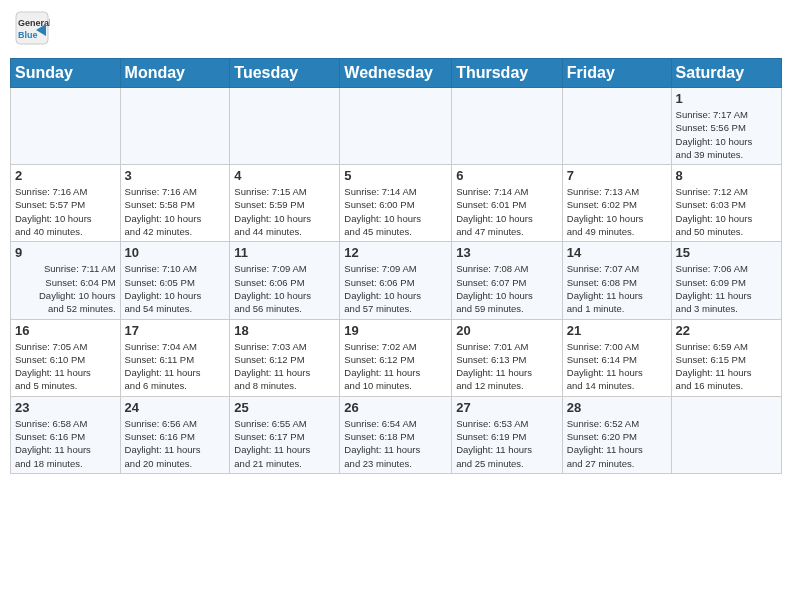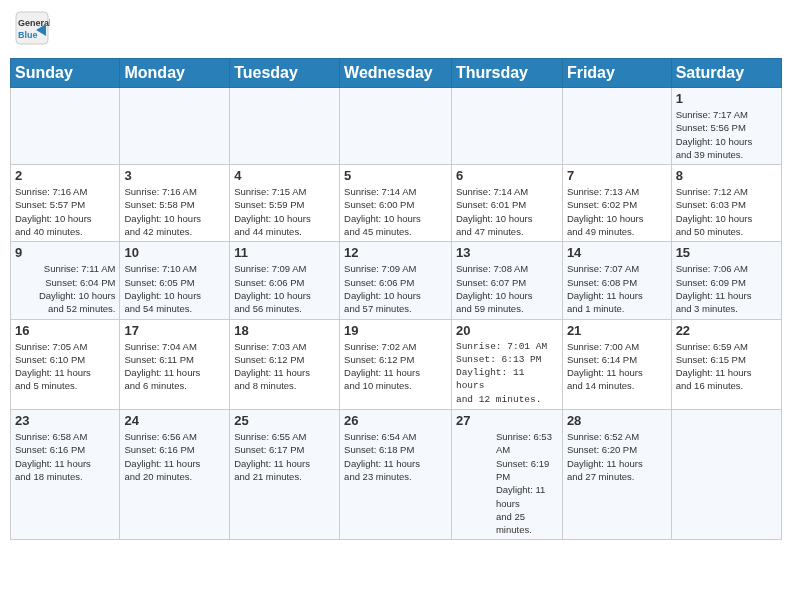--- a/index.html
+++ b/index.html
@@ -243,21 +243,21 @@
         </td>
         <td>
           <div class="day-num">19</div>
           <div class="day-info" style="white-space: pre-line;">Sunrise: 7:02 AM
 Sunset: 6:12 PM
 Daylight: 11 hours
 and 10 minutes.</div>
         </td>
         <td>
           <div class="day-num">20</div>
-          <div class="day-info" style="white-space: pre-line; font-family: Liberation Mono, monospace;">Sunrise: 7:01 AM
+          <div class="day-info" style="white-space: pre-line;">Sunrise: 7:01 AM
 Sunset: 6:13 PM
 Daylight: 11 hours
 and 12 minutes.</div>
         </td>
         <td>
           <div class="day-num">21</div>
           <div class="day-info" style="white-space: pre-line;">Sunrise: 7:00 AM
 Sunset: 6:14 PM
 Daylight: 11 hours
 and 14 minutes.</div>
@@ -294,21 +294,21 @@
         </td>
         <td>
           <div class="day-num">26</div>
           <div class="day-info" style="white-space: pre-line;">Sunrise: 6:54 AM
 Sunset: 6:18 PM
 Daylight: 11 hours
 and 23 minutes.</div>
         </td>
         <td>
           <div class="day-num">27</div>
-          <div class="day-info" style="white-space: pre-line; margin-left: 40px;">Sunrise: 6:53 AM
+          <div class="day-info" style="white-space: pre-line;">Sunrise: 6:53 AM
 Sunset: 6:19 PM
 Daylight: 11 hours
 and 25 minutes.</div>
         </td>
         <td>
           <div class="day-num">28</div>
           <div class="day-info" style="white-space: pre-line;">Sunrise: 6:52 AM
 Sunset: 6:20 PM
 Daylight: 11 hours
 and 27 minutes.</div>

